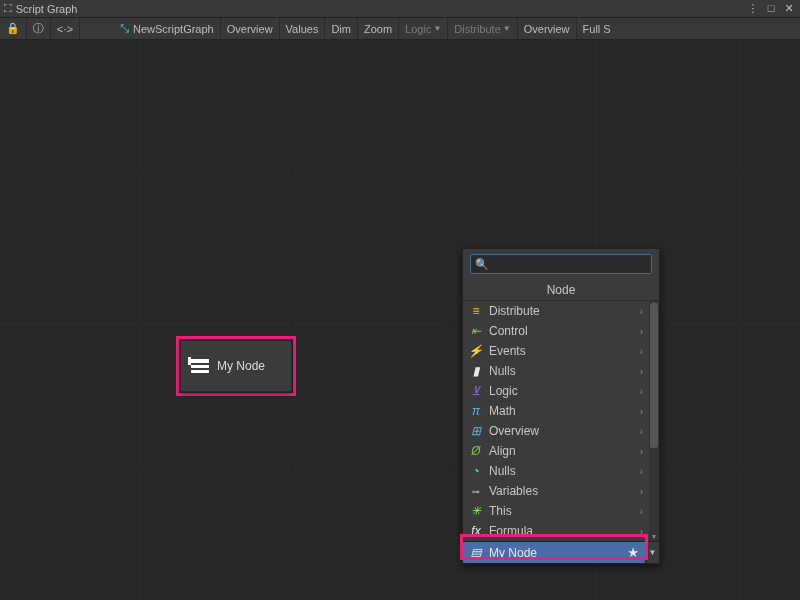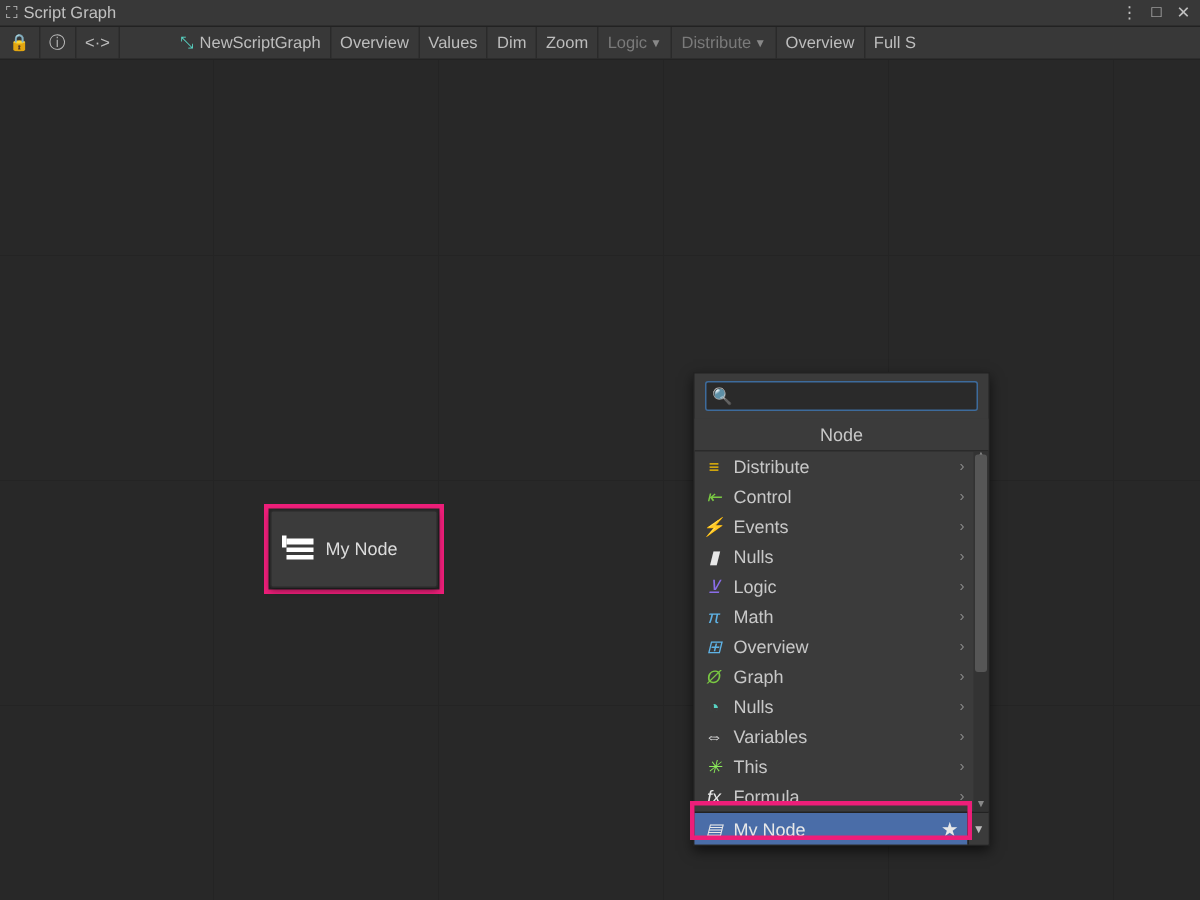--- a/index.html
+++ b/index.html
@@ -169,21 +169,21 @@
           <span>Math</span>
           <span class="chev">›</span>
         </div>
         <div class="fz-row">
           <span class="fz-icon c-blue">⊞</span>
           <span>Overview</span>
           <span class="chev">›</span>
         </div>
         <div class="fz-row">
           <span class="fz-icon c-green">Ø</span>
-          <span>Graph</span>
+          <span>Align</span>
           <span class="chev">›</span>
         </div>
         <div class="fz-row">
           <span class="fz-icon c-cyan">◔</span>
           <span>Nulls</span>
           <span class="chev">›</span>
         </div>
         <div class="fz-row">
           <span class="fz-icon c-white">⇔</span>
           <span>Variables</span>

